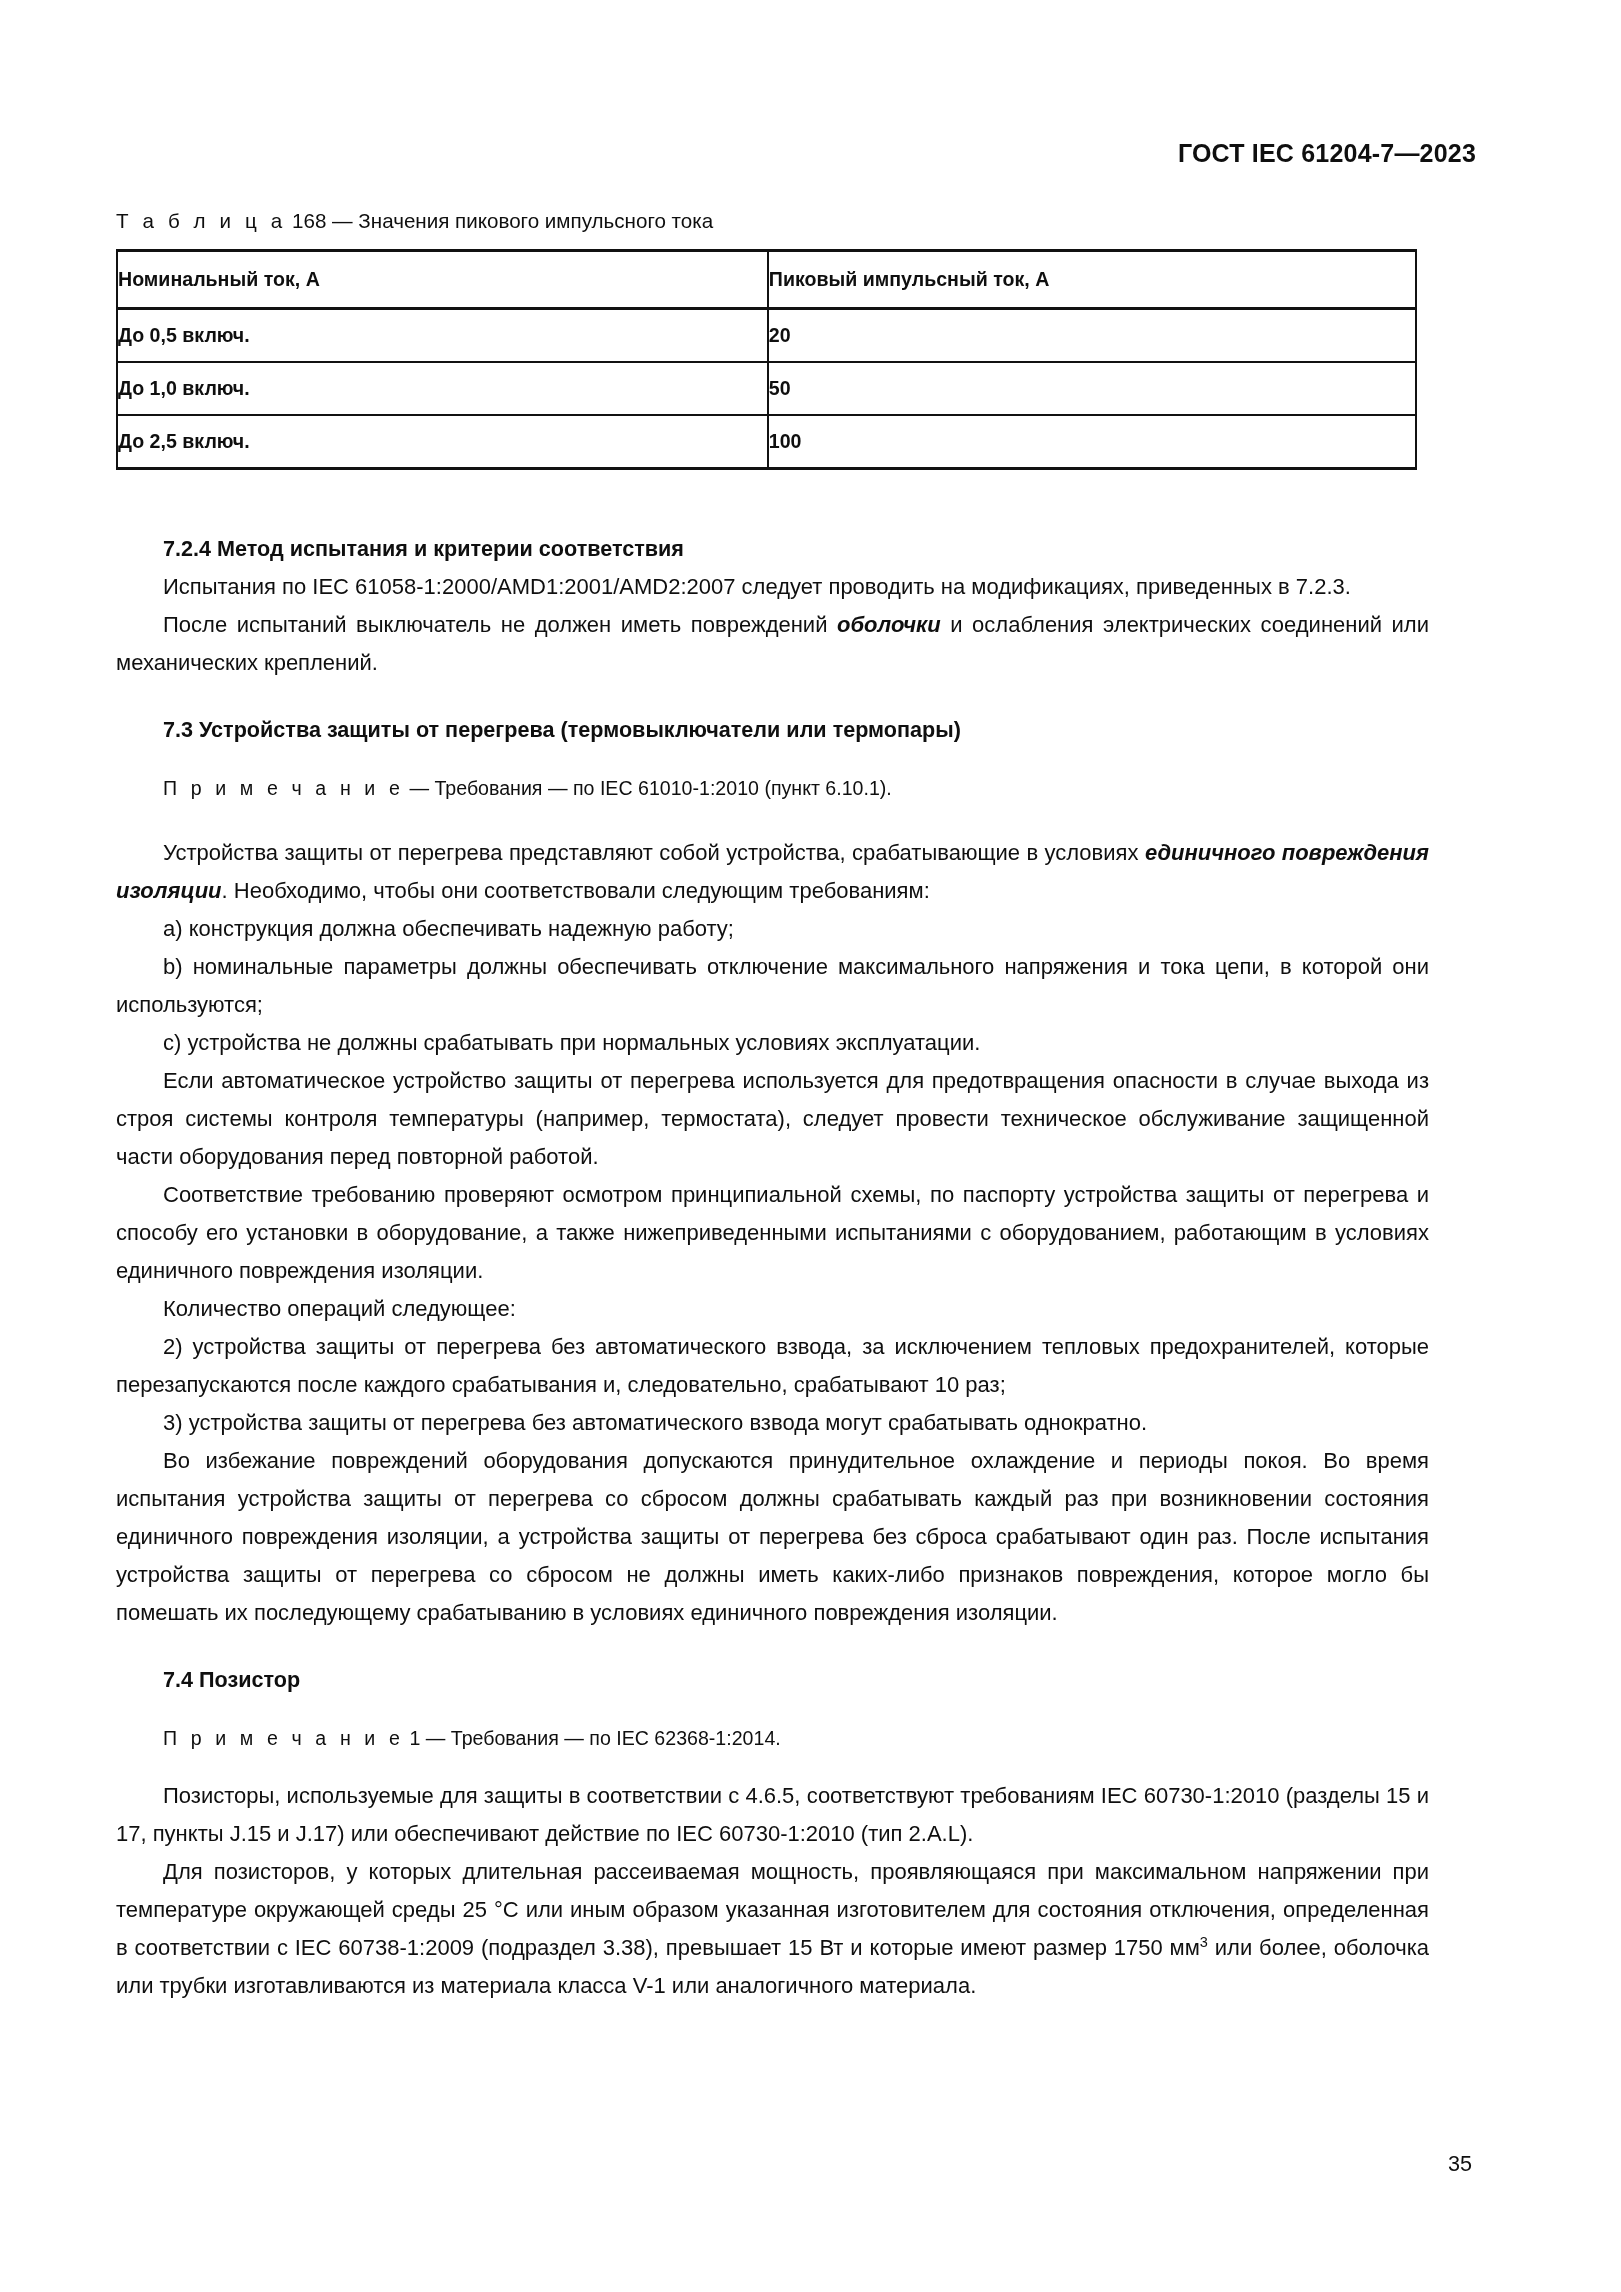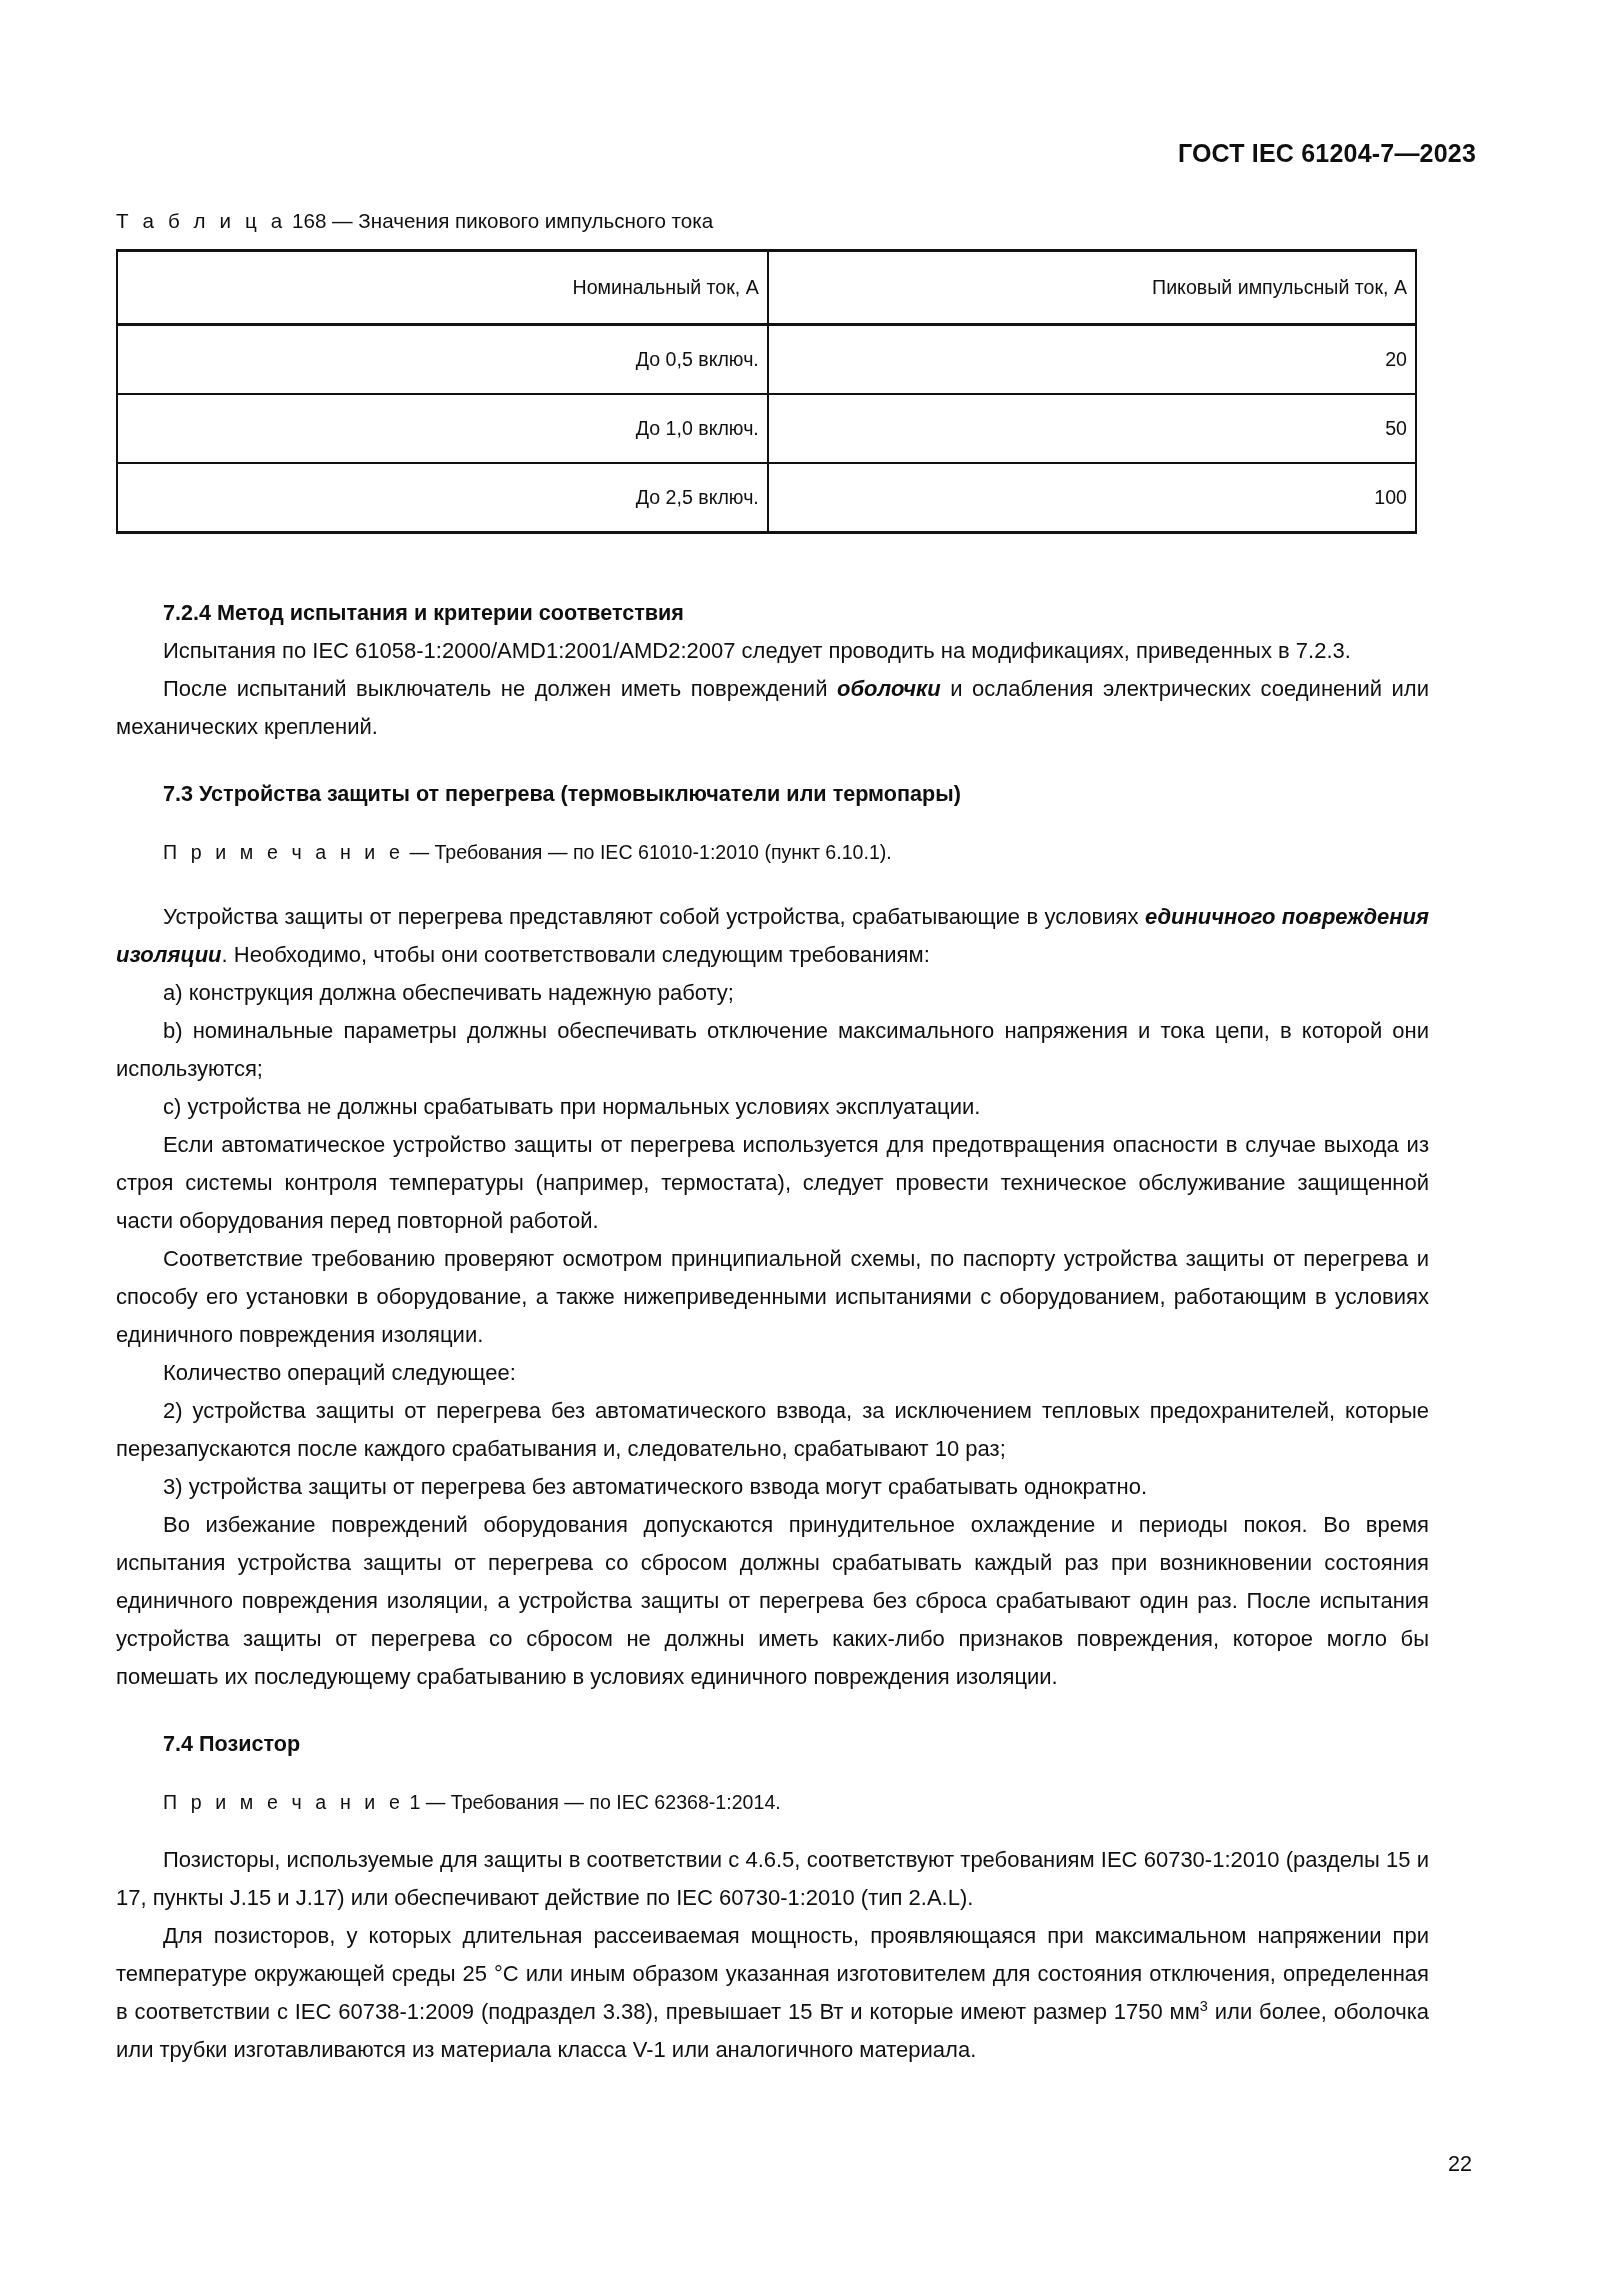--- a/index.html
+++ b/index.html
@@ -53,25 +53,25 @@
 
   
   table.data-table {
     border-collapse: collapse;
     width: 1301px;
     margin: 0 0 0 0;
     table-layout: fixed;
   }
   table.data-table td,
   table.data-table th {
-    text-align: right;
+    text-align: left;
     vertical-align: middle;
     font-size: 19.6px;
-    font-weight: normal;
-    padding: 8px;
+    font-weight: bold;
+    padding: 0;
     height: 51px;
     border-left: 2px solid #111;
     border-right: 2px solid #111;
     border-top: 0;
     border-bottom: 0;
   }
   table.data-table thead th {
     border-top: 3.4px solid #111;
     border-bottom: 3.4px solid #111;
     height: 55px;
@@ -208,16 +208,16 @@
     <h3 class="h-sub">7.4 Позистор</h3>
 
     <p class="note"><span class="nword">П р и м е ч а н и е</span><span>  1 — Требования — по IEC 62368-1:2014.</span></p>
 
     <p class="body indent" style="margin-top:21.6px">Позисторы, используемые для защиты в соответствии с 4.6.5, соответствуют требованиям IEC 60730-1:2010 (разделы 15 и 17, пункты J.15 и J.17) или обеспечивают действие по IEC 60730-1:2010 (тип 2.A.L).</p>
 
     <p class="body indent"><span>Для позисторов, у которых длительная рассеиваемая мощность, проявляющаяся при максимальном напряжении при температуре окружающей среды 25 °C или иным образом указанная изготовителем для состояния отключения, определенная в соответствии с IEC 60738-1:2009 (подраздел 3.38), превышает 15 Вт и которые имеют размер 1750 мм</span><sup>3</sup><span> или более, оболочка или трубки изготавливаются из материала класса V-1 или аналогичного материала.</span></p>
 
   </div>
 
-  <div class="folio">22</div>
+  <div class="folio">35</div>
 
 </div>
 
 
 </body></html>

